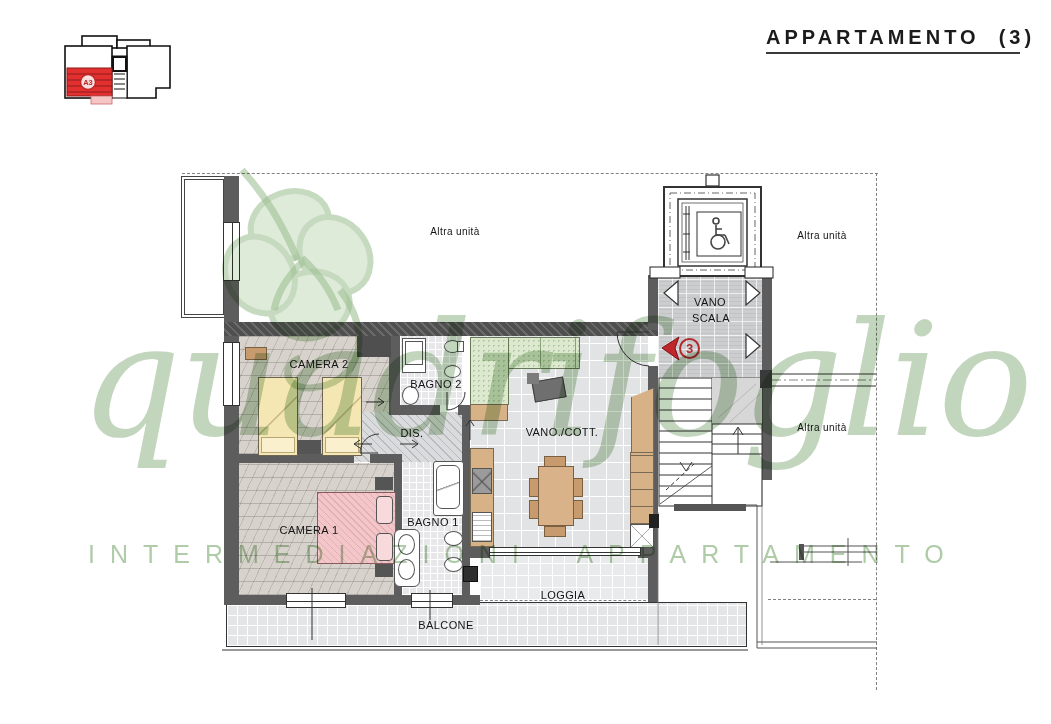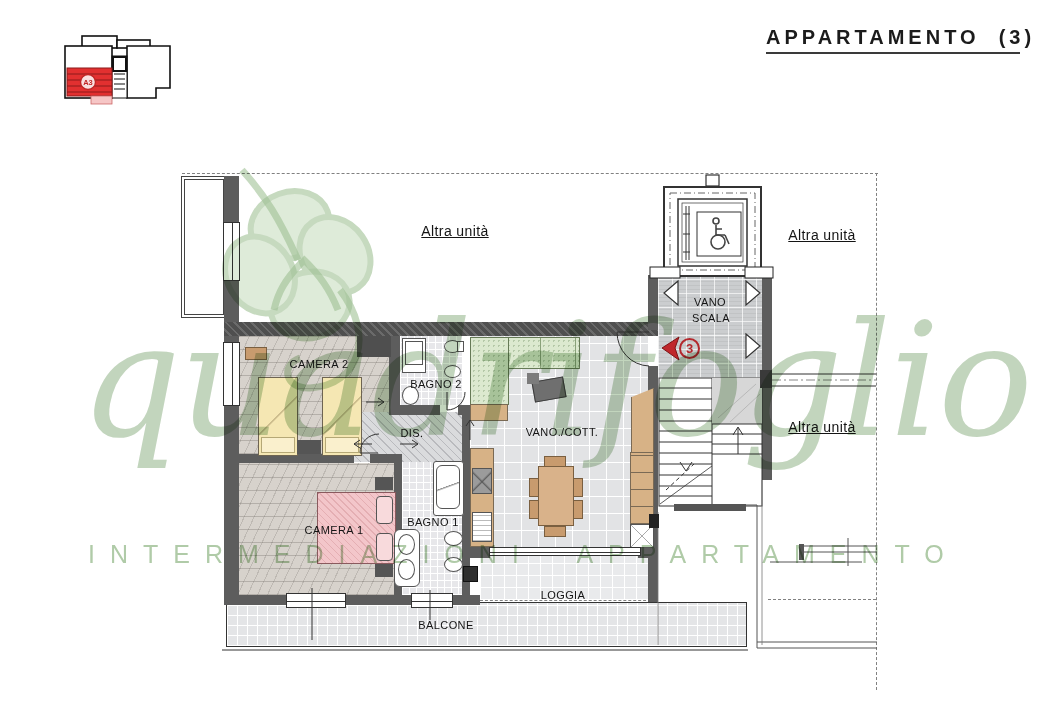--- a/index.html
+++ b/index.html
@@ -3,21 +3,21 @@
 <meta charset="utf-8">
 <style>
   html,body{margin:0;padding:0;background:#fff;}
   #page{position:relative;width:1051px;height:724px;background:#fff;overflow:hidden;
         font-family:"Liberation Sans",sans-serif;}
   .abs{position:absolute;}
   .wall{position:absolute;background:#5d5d5d;}
   .wallh{position:absolute;background:repeating-linear-gradient(45deg,#4f4f4f 0 4px,#6a6a6a 4px 6px);}
   .lbl{position:absolute;font-size:11px;color:#141414;white-space:pre;letter-spacing:.4px;
        transform:translate(-50%,-50%);z-index:7;}
-  .lbl.sm{font-size:14px;text-decoration:underline;}
+  .lbl.sm{font-size:10px;}
   .floor-wood{position:absolute;background-color:#d7d2cc;background-image:
       repeating-linear-gradient(0deg,rgba(90,85,80,.28) 0 1px,transparent 1px 13px),
       repeating-linear-gradient(115deg,rgba(90,85,80,.20) 0 1px,transparent 1px 9px);}
   .floor-tile{position:absolute;background-color:#e2e3e5;background-image:
       repeating-linear-gradient(90deg,#fff 0 1px,transparent 1px 17px),
       repeating-linear-gradient(0deg,#fff 0 1px,transparent 1px 17px);}
   .floor-bath{position:absolute;background-color:#e7e7ea;background-image:
       repeating-linear-gradient(90deg,#fff 0 1px,transparent 1px 7px),
       repeating-linear-gradient(0deg,#fff 0 1px,transparent 1px 7px);}
   .floor-dis{position:absolute;background-color:#dadbdd;background-image:
@@ -234,21 +234,21 @@
         <rect x="799" y="544" width="5" height="16" fill="#555" stroke="none"></rect>
       </g>
       <path d="M222,650 H748" stroke="#333" stroke-width="1"></path>
       <path d="M658,512 V645 M762,480 V645" stroke="#777" stroke-width=".8"></path>
       <rect x="649" y="514" width="10" height="14" fill="#222"></rect>
     </svg>
 
     <div class="lbl" style="left:319px;top:364px">CAMERA 2</div>
     <div class="lbl" style="left:436px;top:384px">BAGNO 2</div>
     <div class="lbl" style="left:412px;top:433px">DIS.</div>
-    <div class="lbl" style="left:334px;top:530px">CAMERA 1</div>
+    <div class="lbl" style="left:309px;top:530px">CAMERA 1</div>
     <div class="lbl" style="left:433px;top:522px">BAGNO 1</div>
     <div class="lbl" style="left:562px;top:432px">VANO./COTT.</div>
     <div class="lbl" style="left:710px;top:302px">VANO</div>
     <div class="lbl" style="left:711px;top:318px">SCALA</div>
     <div class="lbl" style="left:563px;top:595px">LOGGIA</div>
     <div class="lbl" style="left:446px;top:625px">BALCONE</div>
     <div class="lbl sm" style="left:455px;top:231px">Altra unità</div>
     <div class="lbl sm" style="left:822px;top:235px">Altra unità</div>
     <div class="lbl sm" style="left:822px;top:427px">Altra unità</div>
     <div class="marker-circle">3</div>

